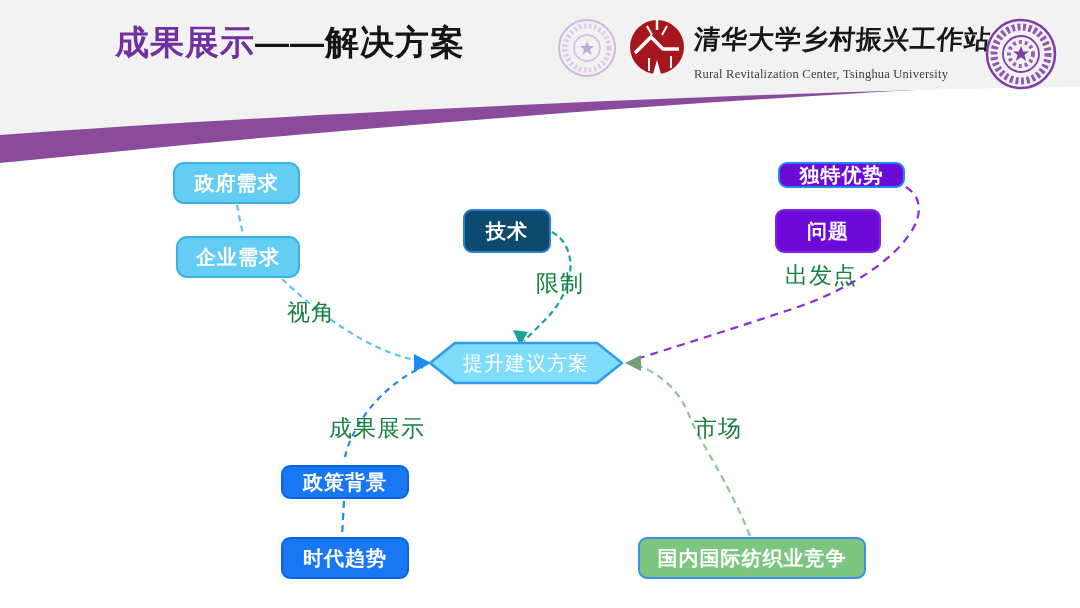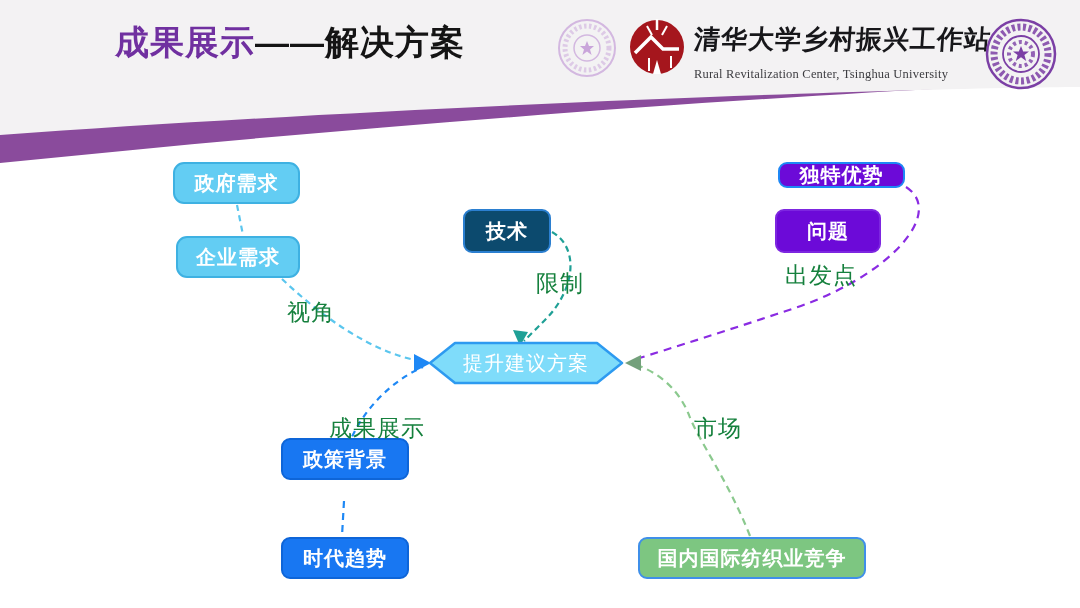--- a/index.html
+++ b/index.html
@@ -97,21 +97,21 @@
     <polygon points="641,355 625,363 641,371" fill="#73a07b"></polygon>
     <polygon points="513,330 528,332 520,346" fill="#1fa096"></polygon>
     <polygon points="430,363 455,343 597,343 622,363 597,383 455,383" fill="#7fdcfa" stroke="#2d9af0" stroke-width="2.5" stroke-linejoin="round"></polygon>
   </svg>
 
   <div class="node skyblue" style="left:173px;top:162px;width:127px;height:42px;">政府需求</div>
   <div class="node skyblue" style="left:176px;top:236px;width:124px;height:42px;">企业需求</div>
   <div class="node teal" style="left:463px;top:209px;width:88px;height:44px;">技术</div>
   <div class="node violet-bluebrd" style="left:778px;top:162px;width:127px;height:26px;">独特优势</div>
   <div class="node violet" style="left:775px;top:209px;width:106px;height:44px;">问题</div>
-  <div class="node blue" style="left:281px;top:438px;width:128px;height:42px;">政策背景</div>
+  <div class="node blue" style="left:281px;top:465px;width:128px;height:34px;">政策背景</div>
   <div class="node blue" style="left:281px;top:537px;width:128px;height:42px;">时代趋势</div>
   <div class="node green" style="left:638px;top:537px;width:228px;height:42px;">国内国际纺织业竞争</div>
 
   <div class="hexlabel">提升建议方案</div>
 
   <div class="edge-label" style="left:287px;top:297px;">视角</div>
   <div class="edge-label" style="left:536px;top:268px;">限制</div>
   <div class="edge-label" style="left:785px;top:260px;">出发点</div>
   <div class="edge-label" style="left:329px;top:413px;">成果展示</div>
   <div class="edge-label" style="left:694px;top:413px;">市场</div>

